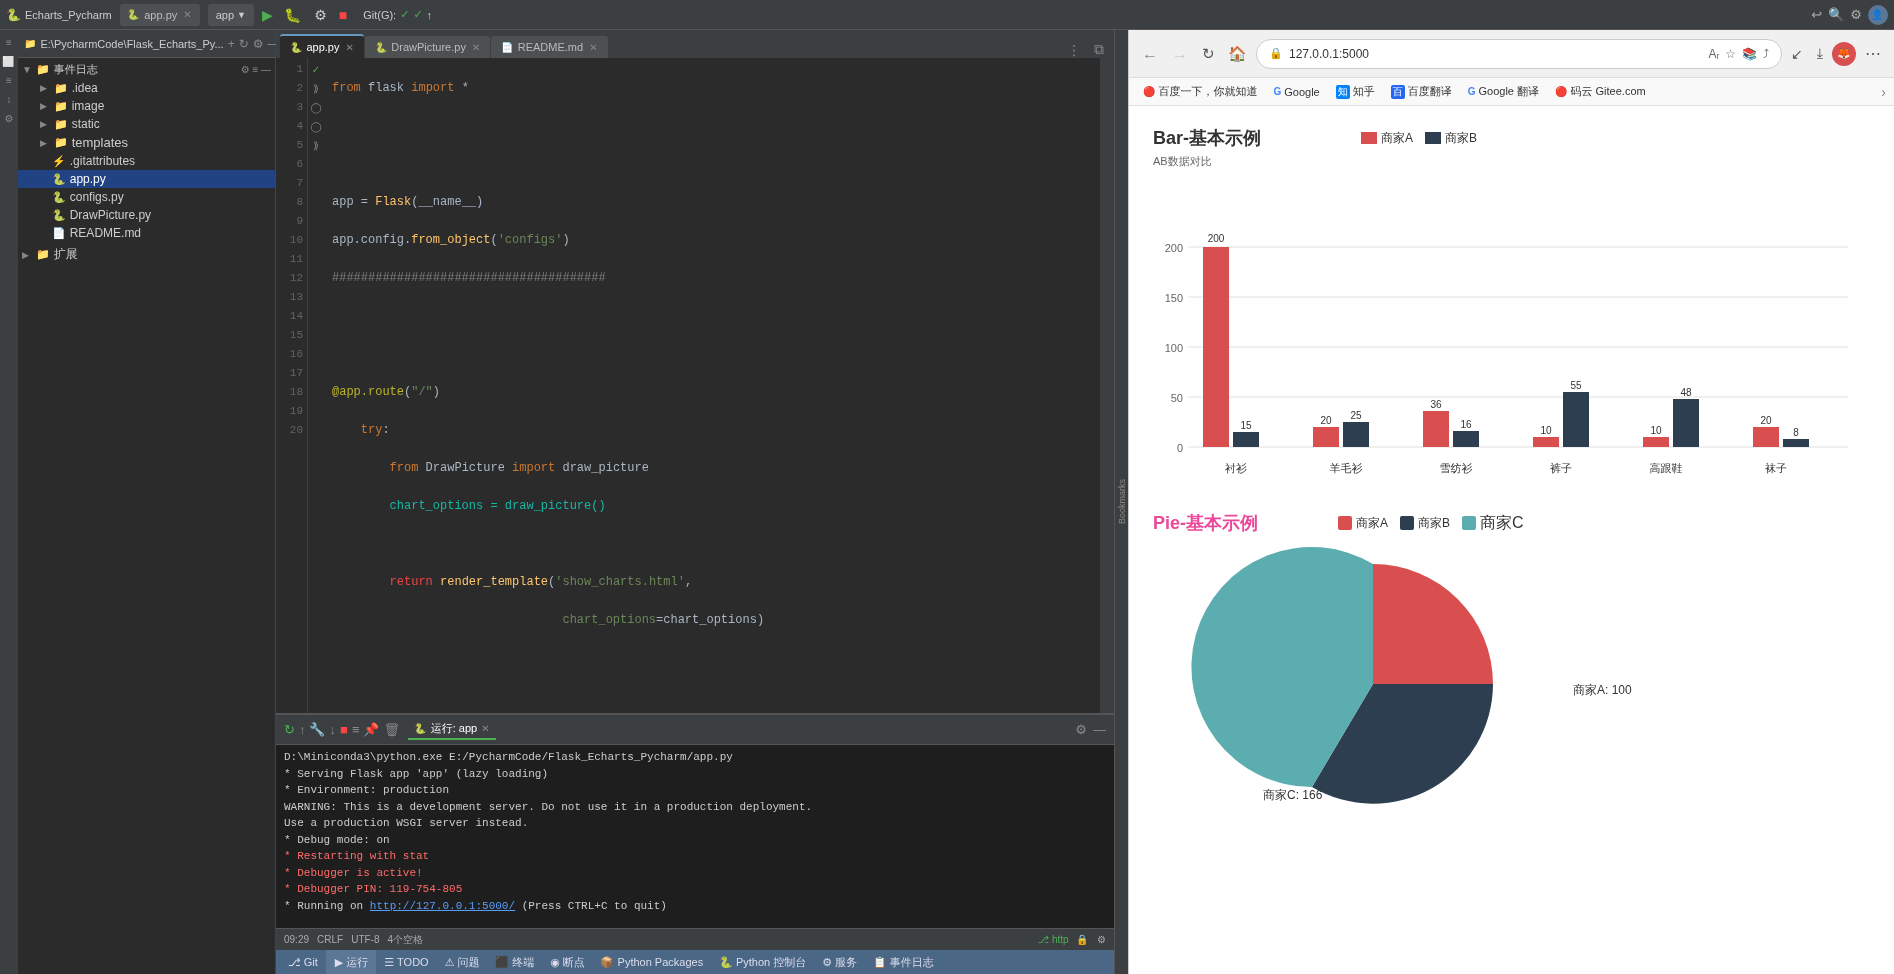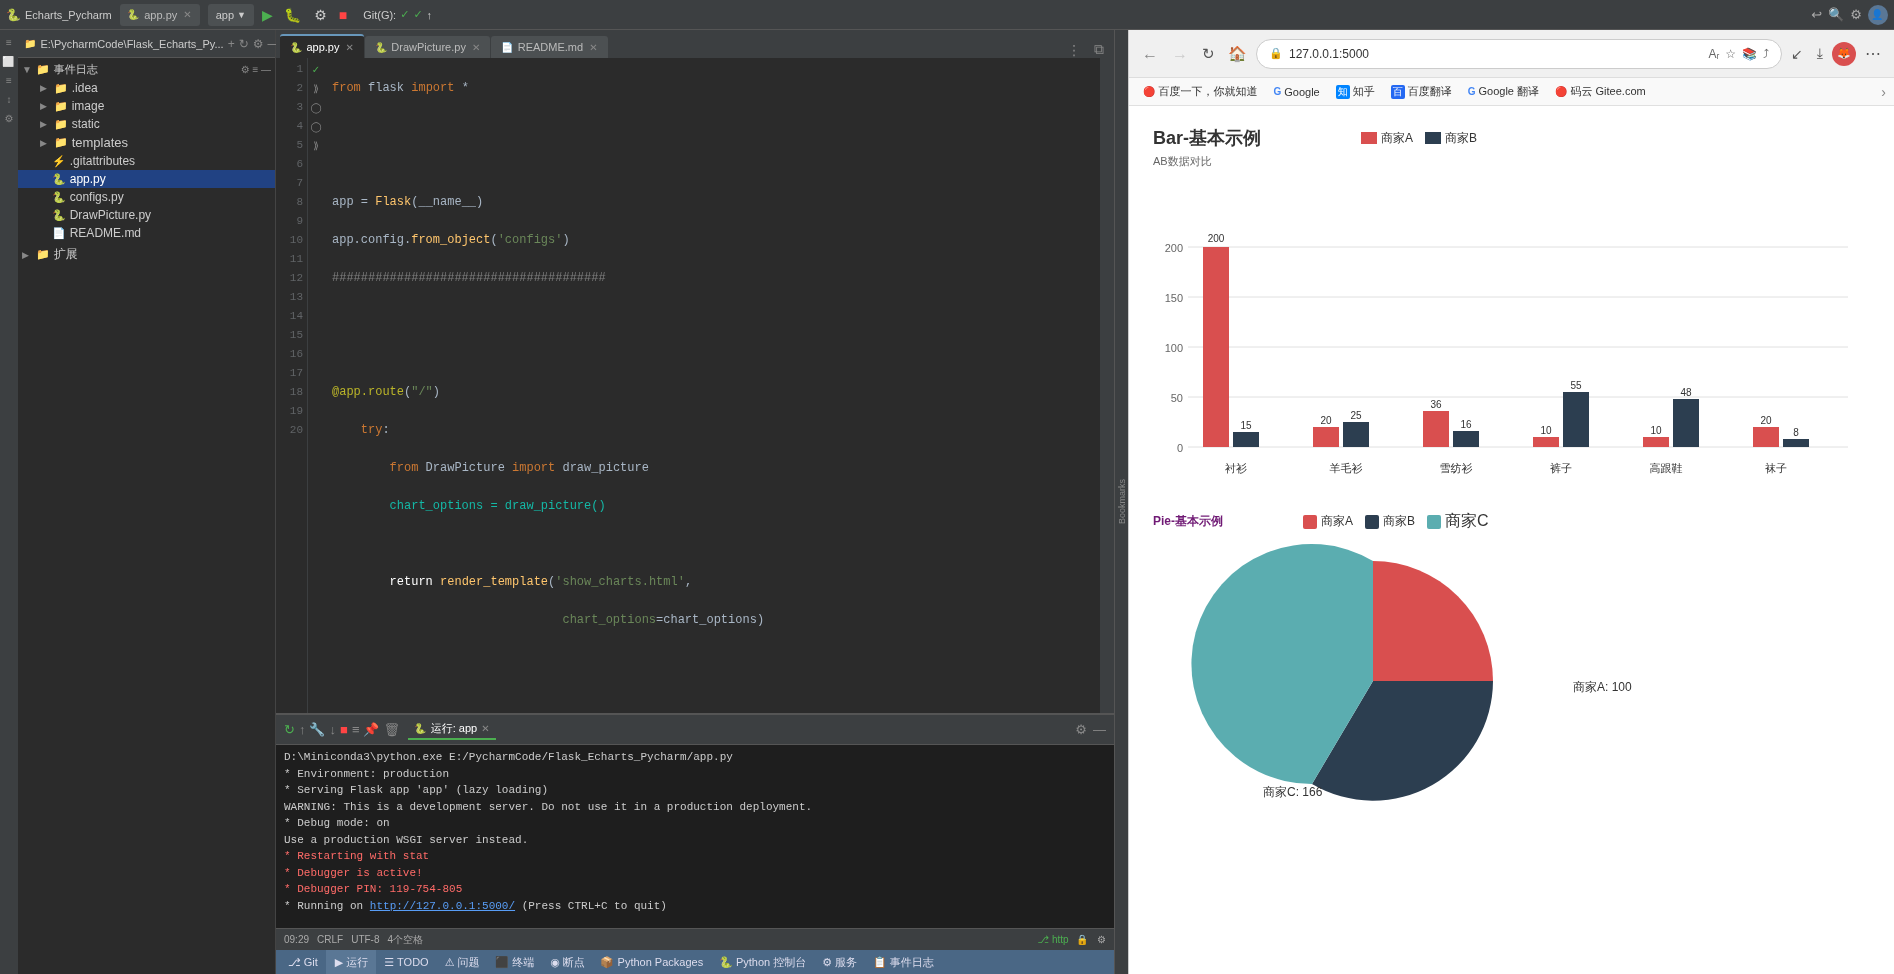--- a/index.html
+++ b/index.html
@@ -213,21 +213,21 @@
 <span style="display:block;"><span style="color:#a9b7c6;">app = </span><span style="color:#ffc66d;">Flask</span><span style="color:#a9b7c6;">(__name__)</span></span>
 <span style="display:block;"><span style="color:#a9b7c6;">app.config.</span><span style="color:#ffc66d;">from_object</span><span style="color:#a9b7c6;">(</span><span style="color:#6a8759;">'configs'</span><span style="color:#a9b7c6;">)</span></span>
 <span style="display:block;"><span style="color:#808080;">######################################</span></span>
 <span style="display:block;min-height:19px;"> </span>
 <span style="display:block;min-height:19px;"> </span>
 <span style="display:block;"><span style="color:#bbb529;">@app.route</span><span style="color:#a9b7c6;">(</span><span style="color:#6a8759;">"/"</span><span style="color:#a9b7c6;">)</span></span>
 <span style="display:block;"><span style="color:#a9b7c6;">    </span><span style="color:#cc7832;">try</span><span style="color:#a9b7c6;">:</span></span>
 <span style="display:block;"><span style="color:#a9b7c6;">        </span><span style="color:#cc7832;">from</span><span style="color:#a9b7c6;"> DrawPicture </span><span style="color:#cc7832;">import</span><span style="color:#a9b7c6;"> draw_picture</span></span>
 <span style="display:block;"><span style="color:#14b8a6;">        chart_options = draw_picture()</span></span>
 <span style="display:block;min-height:19px;"> </span>
-<span style="display:block;"><span style="color:#a9b7c6;">        </span><span style="color:#ffffff;">return</span><span style="color:#a9b7c6;"> </span><span style="color:#ffc66d;">render_template</span><span style="color:#a9b7c6;">(</span><span style="color:#6a8759;">'show_charts.html'</span><span style="color:#a9b7c6;">,</span></span>
+<span style="display:block;"><span style="color:#a9b7c6;">        </span><span style="color:#ef4444;">return</span><span style="color:#a9b7c6;"> </span><span style="color:#ffc66d;">render_template</span><span style="color:#a9b7c6;">(</span><span style="color:#6a8759;">'show_charts.html'</span><span style="color:#a9b7c6;">,</span></span>
 <span style="display:block;"><span style="color:#a9b7c6;">                                </span><span style="color:#6a8759;">chart_options</span><span style="color:#a9b7c6;">=chart_options)</span></span>
 <span style="display:block;min-height:19px;"> </span>
 
 
 
       </div>
 
       <div style="width:14px;background:#3c3f41;flex-shrink:0;"></div>
     </div>
 
@@ -248,25 +248,25 @@
           <span>运行: app</span>
           <span style="color:#888;font-size:10px;">✕</span>
         </div>
         <div style="margin-left:auto;display:flex;gap:6px;align-items:center;">
           <span style="color:#888;cursor:pointer;font-size:13px;">⚙</span>
           <span style="color:#888;cursor:pointer;font-size:13px;">—</span>
         </div>
       </div>
       <div style="flex:1;overflow-y:auto;padding:4px 8px;font-family:'Courier New',monospace;font-size:11px;line-height:1.5;background:#1e1e1e;">
         <div style="color:#ccc;">D:\Miniconda3\python.exe E:/PycharmCode/Flask_Echarts_Pycharm/app.py</div>
+        <div style="color:#ccc;"> * Serving Flask app 'app' (lazy loading)</div>
         <div style="color:#ccc;"> * Environment: production</div>
-        <div style="color:#ccc;"> * Serving Flask app 'app' (lazy loading)</div>
         <div style="color:#ccc;">   WARNING: This is a development server. Do not use it in a production deployment.</div>
+        <div style="color:#ccc;">   Use a production WSGI server instead.</div>
         <div style="color:#ccc;"> * Debug mode: on</div>
-        <div style="color:#ccc;">   Use a production WSGI server instead.</div>
         <div style="color:#ff6b68;"> * Restarting with stat</div>
         <div style="color:#ff6b68;"> * Debugger is active!</div>
         <div style="color:#ff6b68;"> * Debugger PIN: 119-754-805</div>
         <div style="color:#ccc;"> * Running on <span style="color:#589df6;text-decoration:underline;cursor:pointer;">http://127.0.0.1:5000/</span> (Press CTRL+C to quit)</div>
       </div>
     </div>
 
     <div style="height:22px;background:#3c3f41;display:flex;align-items:center;padding:0 8px;gap:8px;font-size:10px;color:#aaa;flex-shrink:0;border-top:1px solid #555;">
       <span>09:29</span>
       <span style="cursor:pointer;">CRLF</span>
@@ -442,21 +442,21 @@
           <rect x="600" y="250" width="26" height="20" fill="#d94f4f"></rect>
           <text x="613" y="247" font-size="10" fill="#333" text-anchor="middle">20</text>
           <rect x="630" y="262" width="26" height="8" fill="#2c3e50"></rect>
           <text x="643" y="259" font-size="10" fill="#333" text-anchor="middle">8</text>
           <text x="623" y="295" font-size="11" fill="#333" text-anchor="middle">袜子</text>
         </svg>
       </div>
 
       <div>
         <div style="display:flex;align-items:center;gap:20px;margin-bottom:4px;">
-          <span style="font-size:12px;font-weight:bold;color:#701a75;">Pie-基本示例</span>
+          <span style="font-size:18px;font-weight:bold;color:#ec4899;">Pie-基本示例</span>
           <div style="display:flex;align-items:center;gap:12px;margin-left:60px;">
             <div style="display:flex;align-items:center;gap:4px;">
               <span style="width:14px;height:14px;background:#d94f4f;display:inline-block;border-radius:2px;"></span>
               <span style="font-size:12px;color:#333;">商家A</span>
             </div>
             <div style="display:flex;align-items:center;gap:4px;">
               <span style="width:14px;height:14px;background:#2c3e50;display:inline-block;border-radius:2px;"></span>
               <span style="font-size:12px;color:#333;">商家B</span>
             </div>
             <div style="display:flex;align-items:center;gap:4px;">

